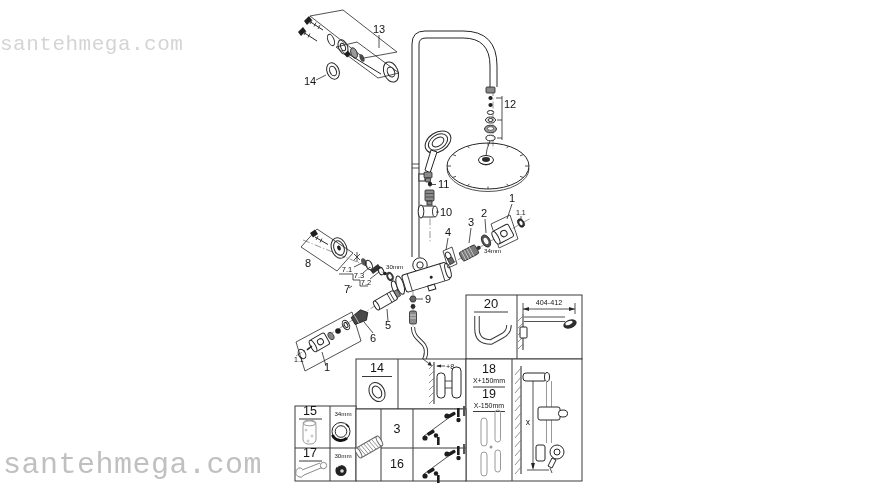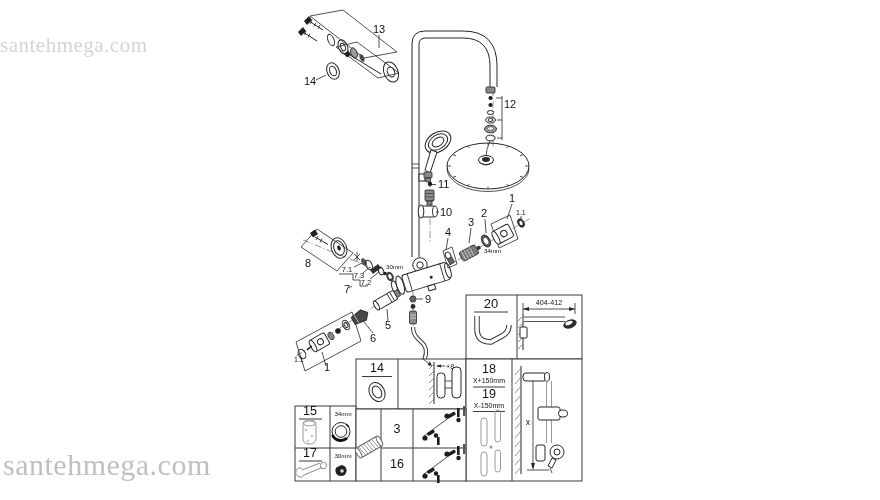--- a/index.html
+++ b/index.html
@@ -1,18 +1,18 @@
 <!DOCTYPE html>
 <html><head>
 <meta charset="utf-8">
 <style>
   html,body{margin:0;padding:0;background:#ffffff;}
   #stage{position:relative;width:880px;height:500px;background:#ffffff;overflow:hidden;
          font-family:"Liberation Sans",sans-serif;}
-  .wm{position:absolute;color:#c9c9c9;font-family:Liberation Serif, serif;
+  .wm{position:absolute;color:#c9c9c9;font-family:Liberation Mono, monospace;
       letter-spacing:.5px;user-select:none;text-align:right;}
   #wm-top{left:0px;top:33px;font-size:21px;color:#d4d4d4;}
   #wm-bottom{left:3px;top:448px;font-size:30px;color:#c0c0c0;}
   svg{position:absolute;left:0;top:0;}
   svg text{font-family:"Liberation Sans",sans-serif;fill:#141414;}
   .f11{font-size:11px}.f12{font-size:12.5px}.f13{font-size:13px}
   .f8{font-size:7.5px}.f7{font-size:7px}.fd{font-size:7.2px}.fxs{font-size:6.2px}.f9{font-size:8.5px}
   .ln{stroke:#262626;stroke-width:1;fill:none}
   .lnt{stroke:#262626;stroke-width:.8;fill:none}
   .cl{stroke:#6b6b6b;stroke-width:.7;stroke-dasharray:7 2.2 1.2 2.2;fill:none}

